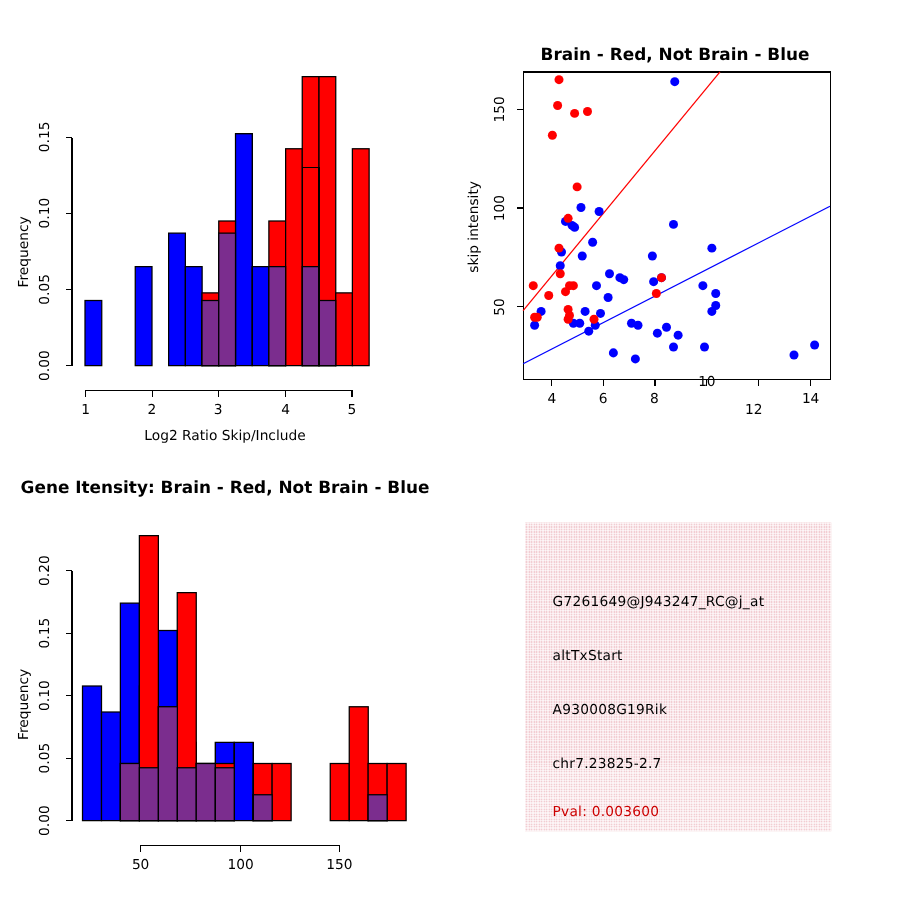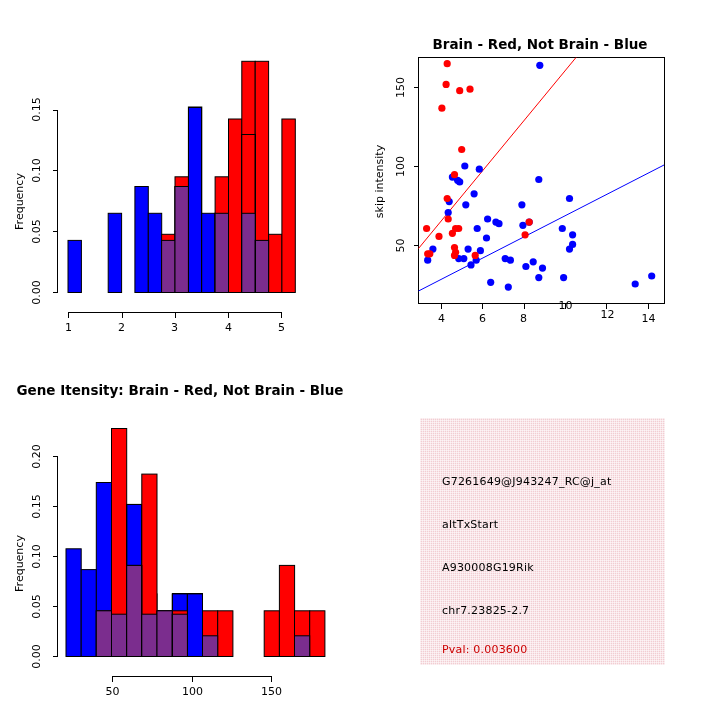--- a/index.html
+++ b/index.html
@@ -99,20 +99,21 @@
     <div class="ticklab rot" style="left:21px;top:225px;width:30px;text-align:center;">0.05</div>
     <div class="ticklab rot" style="left:21px;top:164px;width:30px;text-align:center;">0.10</div>
     <div class="ticklab rot" style="left:21px;top:103px;width:30px;text-align:center;">0.15</div>
 
     <div class="ticklab" style="left:58px;top:321px;width:21px;text-align:center;">1</div>
     <div class="ticklab" style="left:111px;top:321px;width:21px;text-align:center;">2</div>
     <div class="ticklab" style="left:164px;top:321px;width:21px;text-align:center;">3</div>
     <div class="ticklab" style="left:218px;top:321px;width:21px;text-align:center;">4</div>
     <div class="ticklab" style="left:271px;top:321px;width:21px;text-align:center;">5</div>
 
+    <div class="axlabel" style="left:0px;top:342px;width:360px;text-align:center;">Log2 Ratio Skip/Include</div>
     <div class="axtitle-rot" style="left:-21px;top:195px;width:80px;text-align:center;">Frequency</div>
   </div>
 
   <div class="panel" style="left:360px;top:0px;width:360px;height:360px;">
 
     <div class="ptitle" style="left:0px;top:36px;width:360px;">Brain - Red, Not Brain - Blue</div>
 
     <svg width="360" height="360">
 
       <rect x="58.5" y="57.5" width="246" height="246" fill="none" stroke="#000" stroke-width="1" shape-rendering="crispEdges"></rect>
@@ -208,21 +209,21 @@
     </svg>
 
     <div class="ticklab rot" style="left:27px;top:239px;width:26px;text-align:center;">50</div>
     <div class="ticklab rot" style="left:24px;top:160px;width:32px;text-align:center;">100</div>
     <div class="ticklab rot" style="left:24px;top:81px;width:32px;text-align:center;">150</div>
 
     <div class="ticklab" style="left:71px;top:312px;width:21px;text-align:center;">4</div>
     <div class="ticklab" style="left:112px;top:312px;width:21px;text-align:center;">6</div>
     <div class="ticklab" style="left:153px;top:312px;width:21px;text-align:center;">8</div>
     <div class="ticklab" style="left:194px;top:299px;width:23px;text-align:center;">10</div>
-    <div class="ticklab" style="left:236px;top:308px;width:23px;text-align:center;">12</div>
+    <div class="ticklab" style="left:236px;top:321px;width:23px;text-align:left;">12</div>
     <div class="ticklab" style="left:277px;top:312px;width:23px;text-align:center;">14</div>
 
     <div class="axtitle-rot" style="left:-21px;top:175px;width:80px;text-align:center;">skip intensity</div>
   </div>
 
   <div class="panel" style="left:0px;top:360px;width:360px;height:360px;">
 
     <div class="ptitle" style="left:0px;top:22px;width:360px;">Gene Itensity: Brain - Red, Not Brain - Blue</div>
 
     <svg width="360" height="360">

